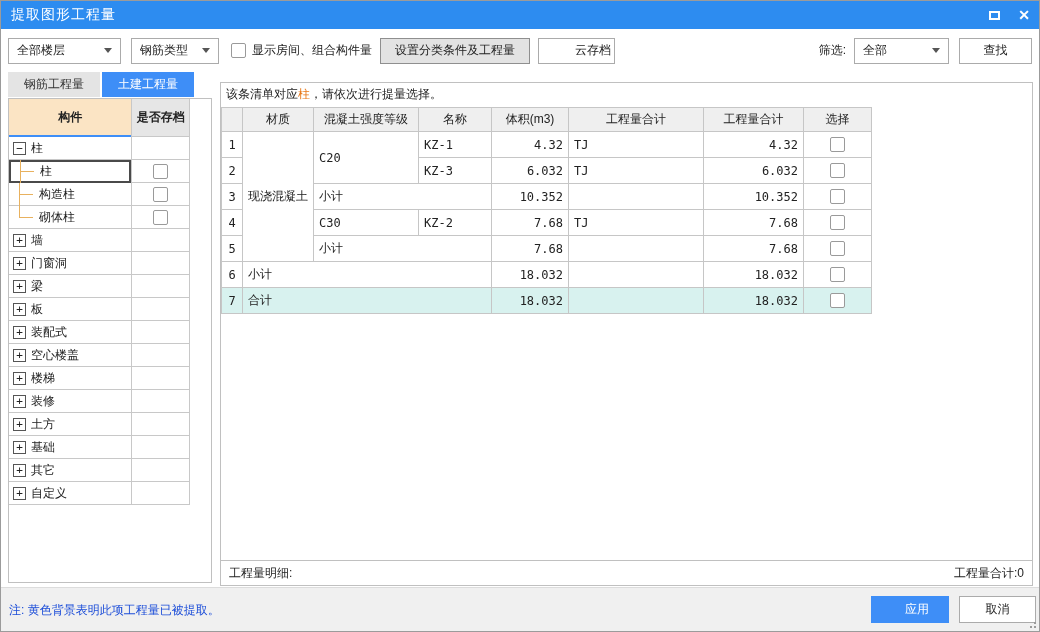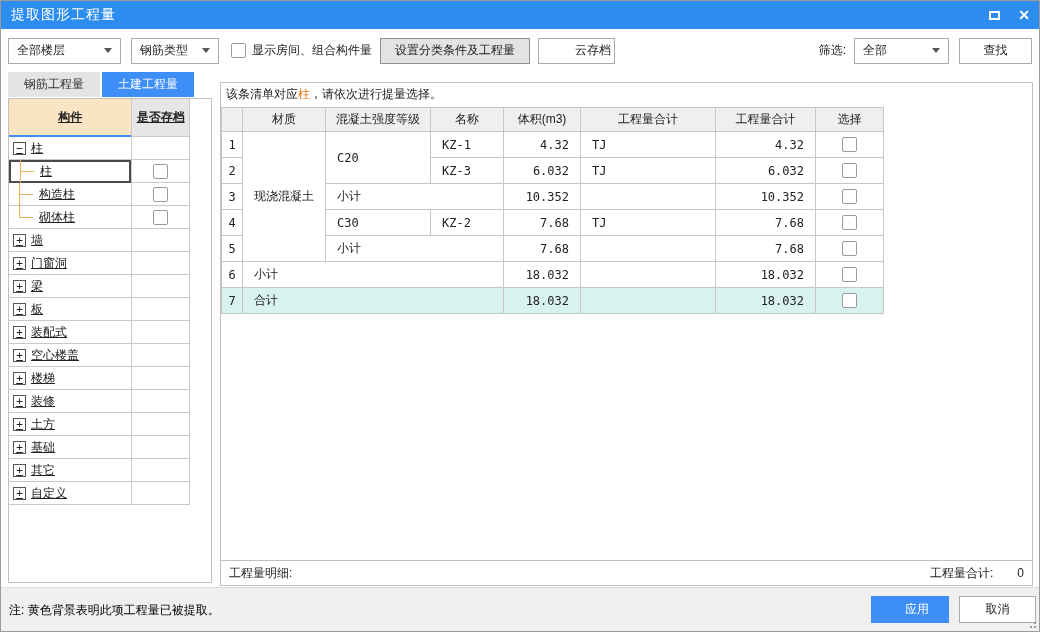--- a/index.html
+++ b/index.html
@@ -25,53 +25,53 @@
   .chkwrap .lbl { margin-left:6px; }
   .spacer { flex:1; }
 
   
   .tabs { display:flex; padding-left:7px; height:25px; }
   .tab { height:25px; display:flex; align-items:center; justify-content:center; padding:0 16px; background:#e4e4e4; color:#333; cursor:pointer; margin-right:2px; }
   .tab.active { background:#3e8ef7; color:#fff; }
 
   
   .left-panel { position:absolute; left:7px; top:97px; width:204px; height:485px; border:1px solid #c0c0c0; background:#fff; overflow:hidden; }
-  .tree-table { width:181px; border-right:1px solid #c8c8c8;text-decoration:underline; }
+  .tree-table { width:181px; border-right:1px solid #c8c8c8; }
   .tree-header { display:flex; height:38px; }
   .th-cell { display:flex; align-items:center; justify-content:center; font-weight:bold; }
   .th-comp { width:123px; background:#fbe4c4; border-bottom:2px solid #3e8ef7; }
   .th-arch { width:58px; background:#e6e6e6; border-left:1px solid #c8c8c8; border-bottom:1px solid #c8c8c8; }
   .tree-row { display:flex; height:23px; cursor:pointer; }
   .tree-label-cell { width:123px; display:flex; align-items:center; padding-left:4px; border-bottom:1px solid #c8c8c8; position:relative; }
   .tree-label-cell.selected { border:1px solid #4a4a4a; outline:1px solid #4a4a4a; outline-offset:-2px; }
   .tree-check-cell { width:58px; display:flex; align-items:center; justify-content:center; border-left:1px solid #c8c8c8; border-bottom:1px solid #c8c8c8; }
   .expander { width:13px; height:13px; border:1px solid #555; display:inline-flex; align-items:center; justify-content:center; font-size:11px; line-height:1; margin-right:5px; background:#fff; flex:0 0 auto; font-family:"DejaVu Sans Mono",monospace; }
   .conn { width:16px; height:23px; position:relative; margin-left:6px; margin-right:4px; flex:0 0 auto; }
   .conn::before { content:""; position:absolute; left:0; top:0; bottom:0; border-left:1px solid #e8b15e; }
   .conn.last::before { bottom:11px; }
   .conn::after { content:""; position:absolute; left:0; top:11px; width:14px; border-top:1px solid #e8b15e; }
 
   
   .main-panel { position:absolute; left:219px; top:81px; width:813px; height:504px; border:1px solid #c0c0c0; background:#fff; }
   .msg { padding:3px 5px 2px 5px; }
   .msg .hl { color:#e8791a; }
   table.qty { border-collapse:collapse; table-layout:fixed; margin-top:2px; }
   .qty th { background:#efefef; border:1px solid #c6c6c6; height:24px; font-weight:normal; font-size:12px; padding:0 2px; }
-  .qty td { border:1px solid #c6c6c6; height:26px; padding:1px 11px; font-size:12px; font-family:"DejaVu Sans Mono","Liberation Sans",monospace; overflow:hidden; white-space:nowrap; }
+  .qty td { border:1px solid #c6c6c6; height:26px; padding:1px 5px; font-size:12px; font-family:"DejaVu Sans Mono","Liberation Sans",monospace; overflow:hidden; white-space:nowrap; }
   .qty td.rownum { text-align:center; padding:1px 2px; }
   .qty td.num { text-align:right; }
   .qty tr.total td { background:#d8f2ef; }
   .qty td.check-cell { text-align:center; }
   .qty td.check-cell .checkbox { vertical-align:middle; }
   .panel-footbar { position:absolute; left:0; right:0; bottom:0; height:25px; border-top:1px solid #c0c0c0; display:flex; align-items:center; padding:0 8px; background:#fff; }
-  .panel-footbar .right { margin-left:auto; display:flex; align-items:center; gap:24px; }
+  .panel-footbar .right { margin-left:auto; display:flex; align-items:center; gap:0; }
 
   
   .footer { position:absolute; left:0; right:0; bottom:0; height:44px; background:#f0f0f0; border-top:1px solid #dcdcdc; }
-  .footer .note { position:absolute; left:8px; top:14px; color:#000000; }
+  .footer .note { position:absolute; left:8px; top:14px; color:#1d4ed8; }
   .btn-apply { position:absolute; left:870px; top:8px; width:78px; height:27px; background:#3e8ef7; color:#fff; border:1px solid #3e8ef7; display:flex; align-items:center; justify-content:center; cursor:pointer;padding-left:14px; }
   .btn-cancel { position:absolute; left:958px; top:8px; width:77px; height:27px; background:#fff; color:#222; border:1px solid #ababab; display:flex; align-items:center; justify-content:center; cursor:pointer; }
   .grip { position:absolute; right:2px; bottom:2px; width:10px; height:10px; cursor:nwse-resize;
           background-image: radial-gradient(#9a9a9a 1px, transparent 1.2px);
           background-size:4px 4px; background-position:bottom right; clip-path: polygon(100% 0, 100% 100%, 0 100%); }
 
   
   .w-floor { width:113px; }
   .w-rebar { width:88px; margin-left:10px; }
   .w-setup { margin-left:8px; }

